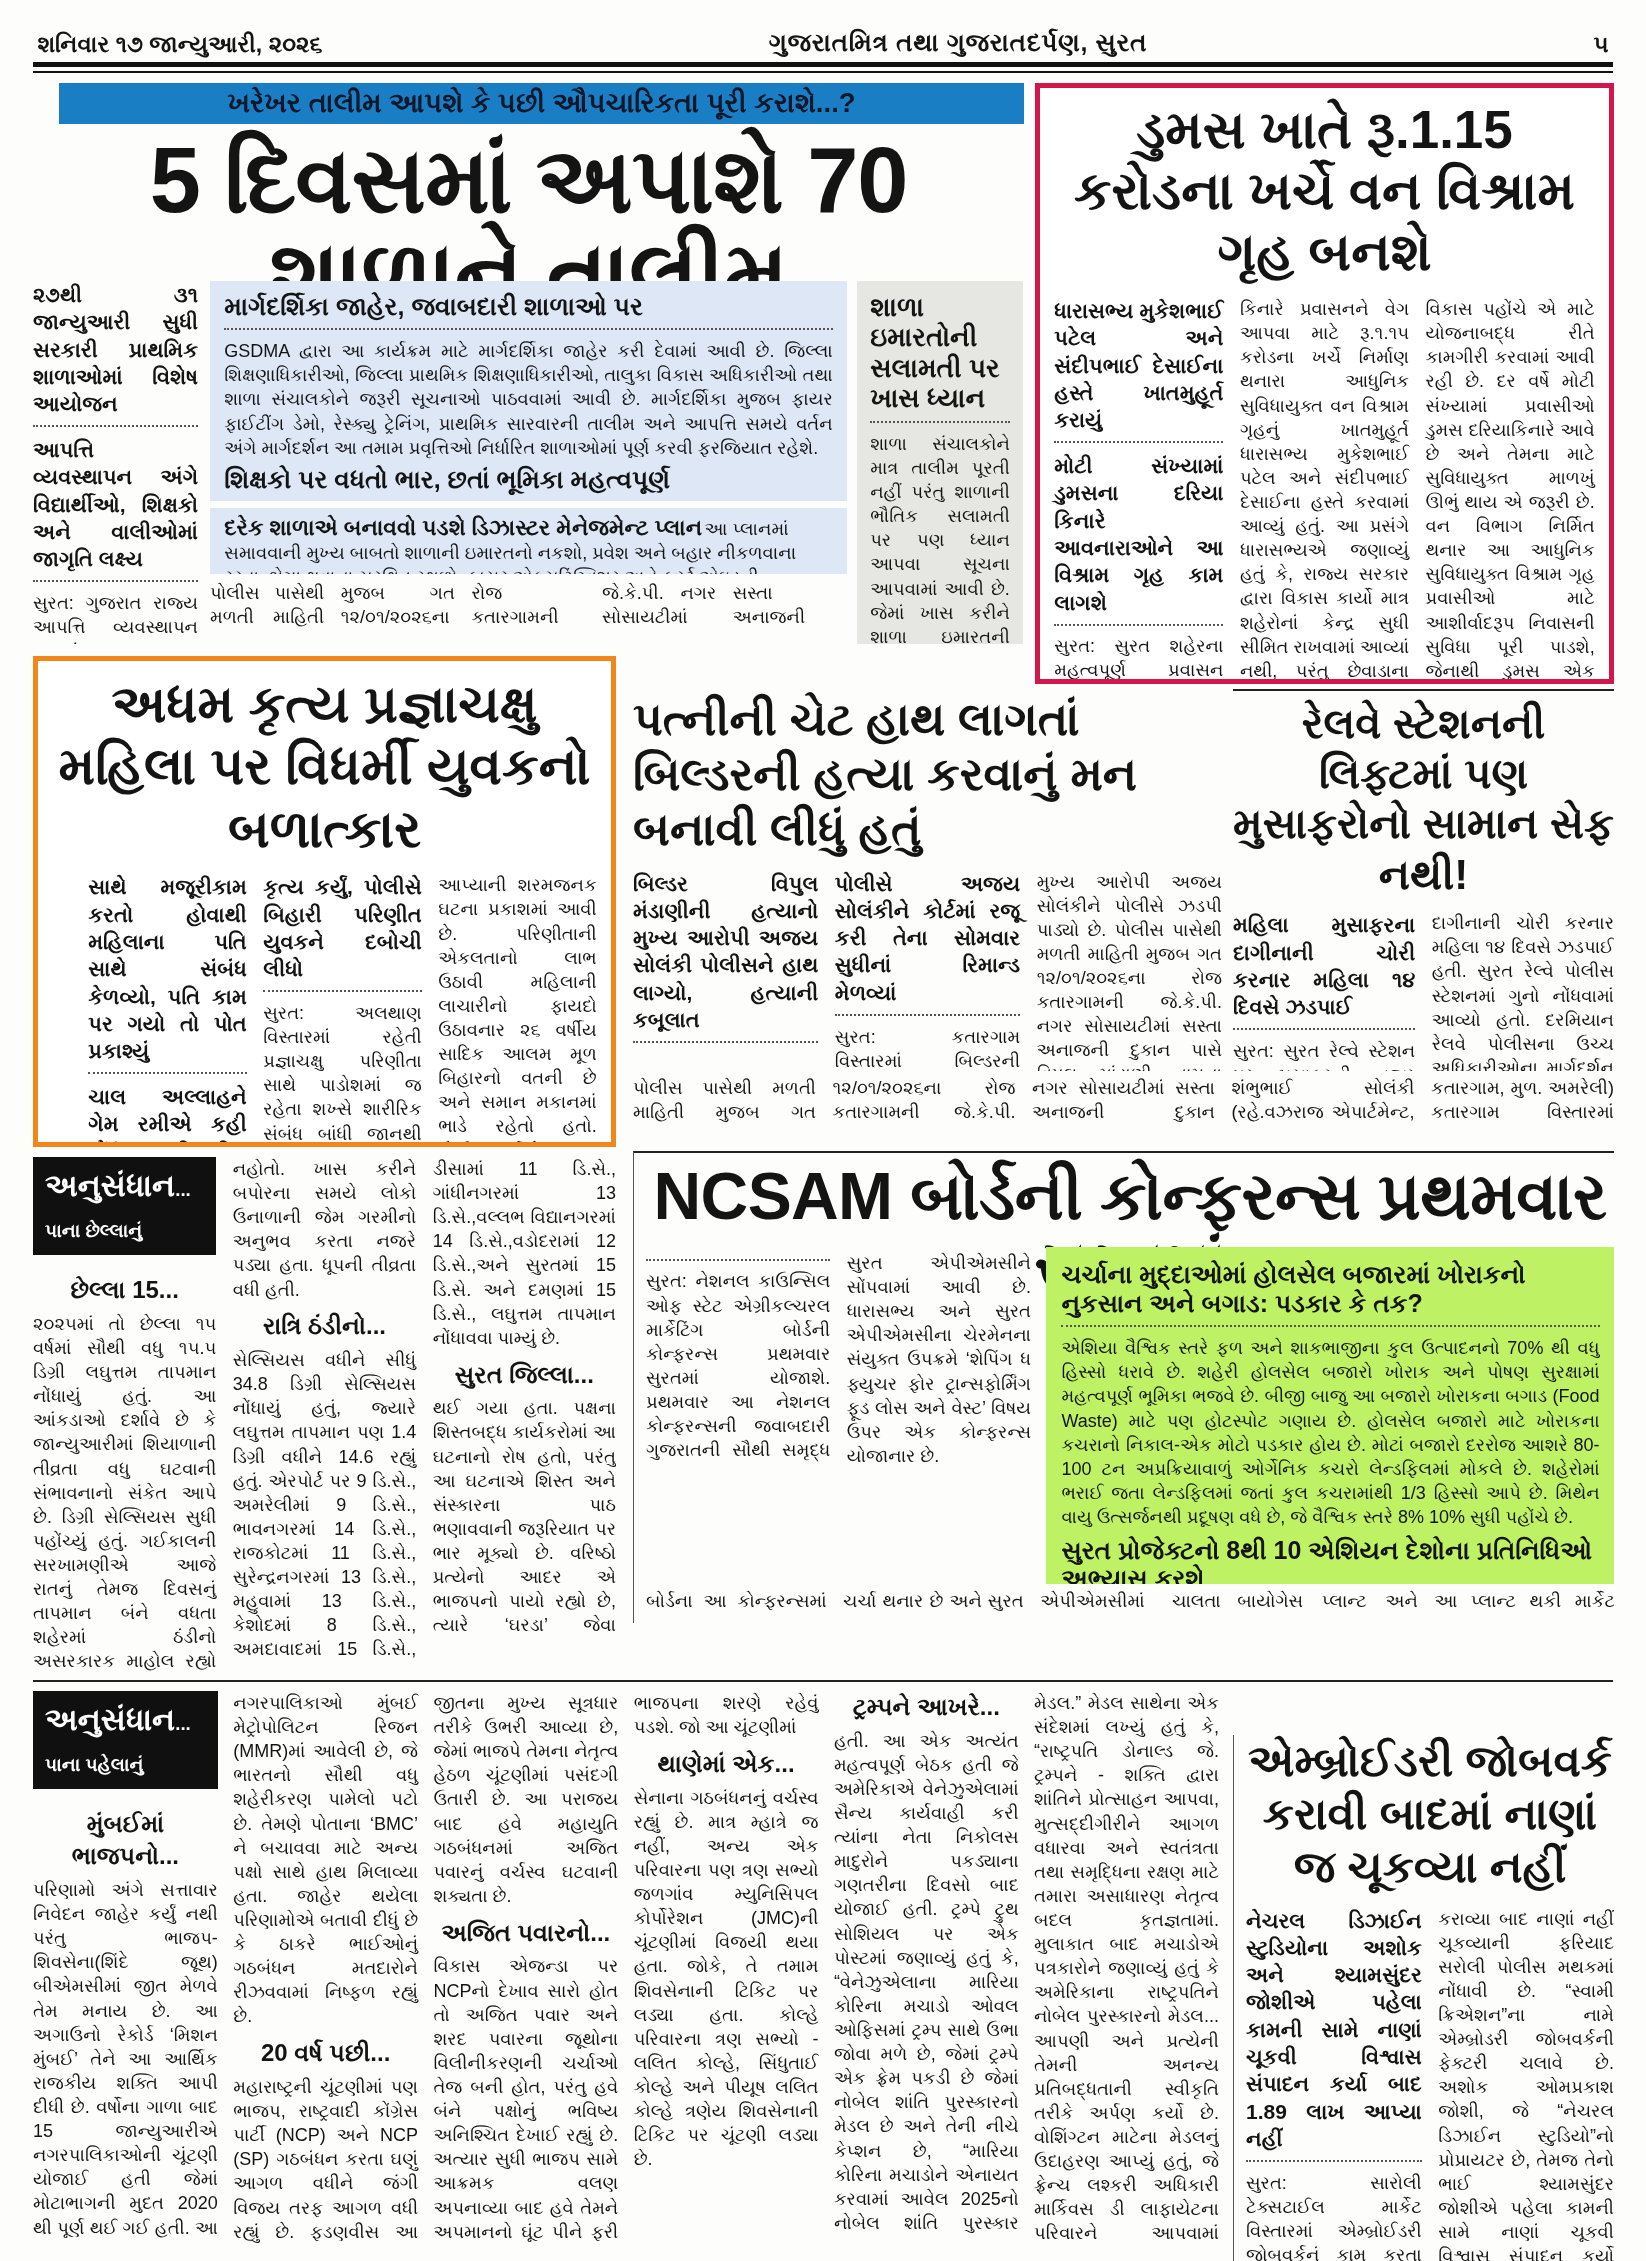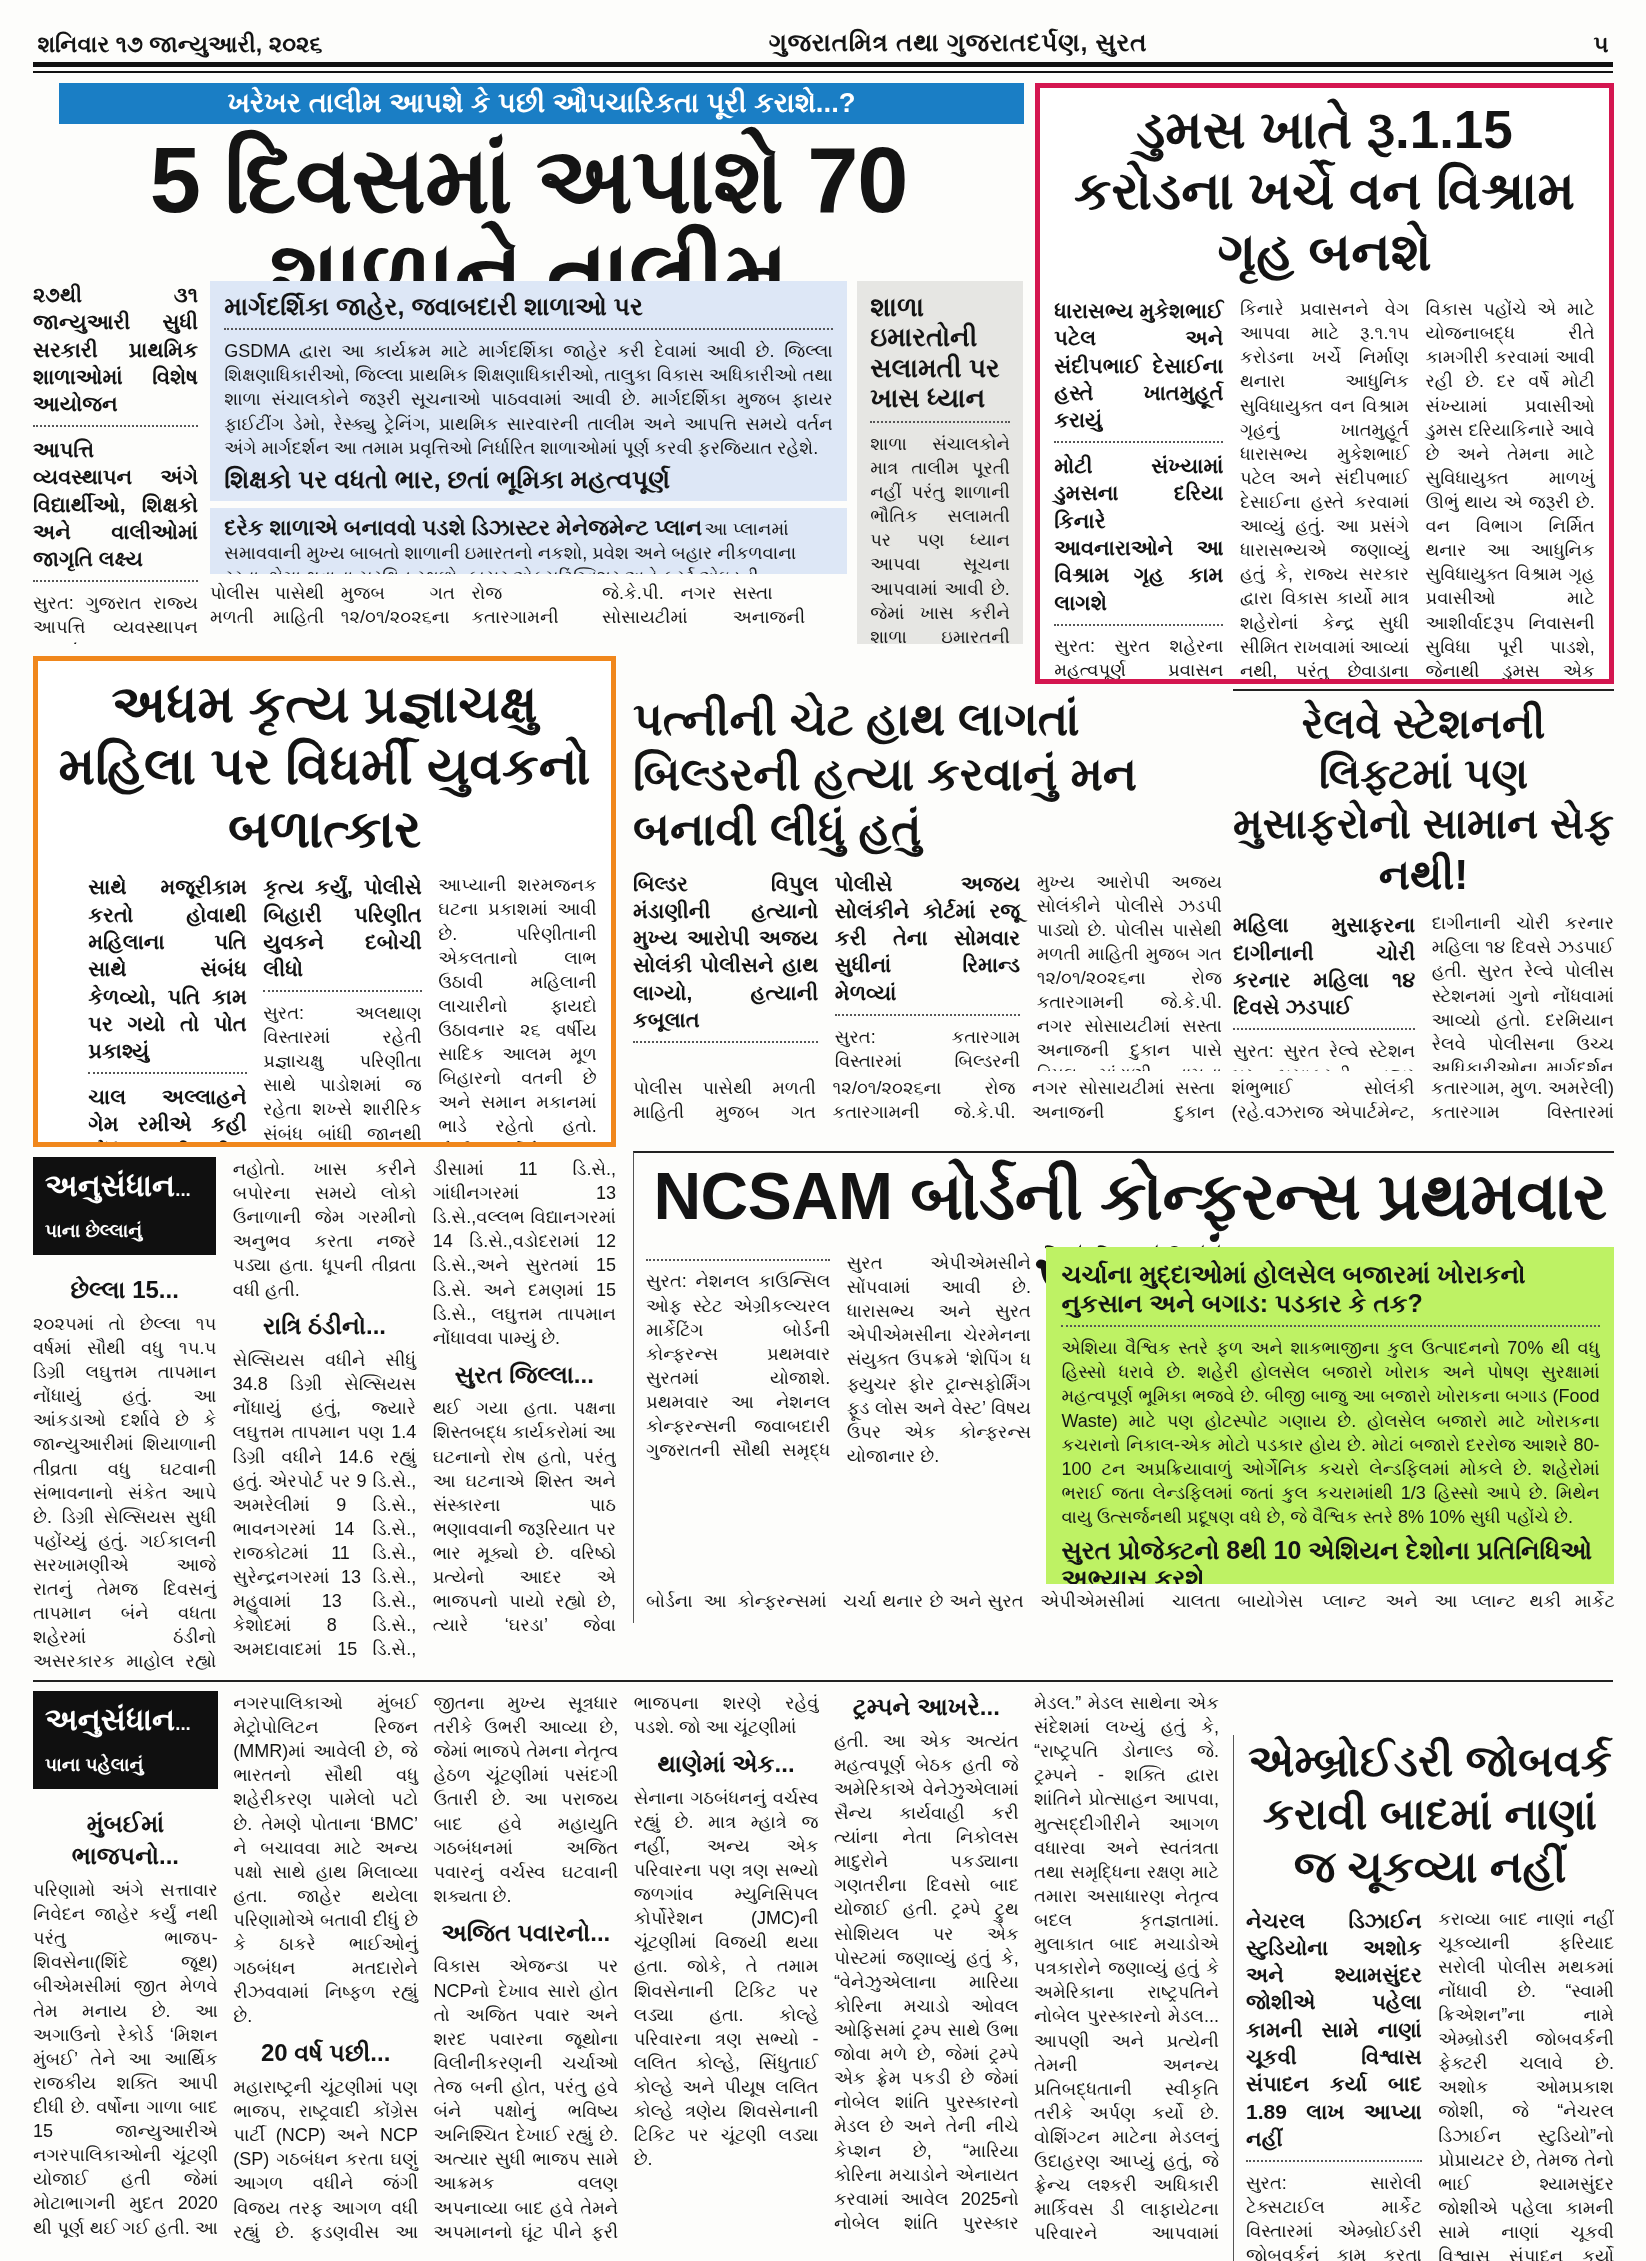--- a/index.html
+++ b/index.html
@@ -18,21 +18,21 @@
   .bodytext { font-size:18px; line-height:1.34; text-align:justify; }
   .boldlead { font-size:21px; line-height:1.3; font-weight:bold; text-align:justify; }
   .dotted { border-bottom:2.2px dotted #555; margin:7.7px 0 8.8px 0; }
   .cols2 { column-count:2; column-gap:16.5px; }
   .cols3 { column-count:3; column-gap:16.5px; }
   .cols5 { column-count:5; column-gap:16.5px; }
   .cols6 { column-count:6; column-gap:15.4px; }
   p { margin-bottom:7.7px; }
 
   
-  .kicker { background:#1a7ec5; color:#ffffff; font-size:27.5px; font-weight:bold; text-align:center;
+  .kicker { background:#1a7ec5; color:#0f172a; font-size:27.5px; font-weight:bold; text-align:center;
             display:flex; align-items:center; justify-content:center;margin-left:26px; }
   .headline-xl { font-size:92px; font-weight:800; line-height:1.02; text-align:center; letter-spacing:-1.1px; }
   .bluebox { background:#dde7f6; padding:11px 14.3px; }
   .graybox { background:#e6e6e3; padding:11px 13.2px; }
   .subhead { font-size:25px; font-weight:bold; line-height:1.15; }
   .graybox .subhead { font-size:26.4px; }
 
   
   .dumasbox { border:5.5px solid #d4164f; background:#fff; padding:12px 14.3px; }
   .headline-lg { font-size:53px; font-weight:800; line-height:1.15; text-align:center; }

